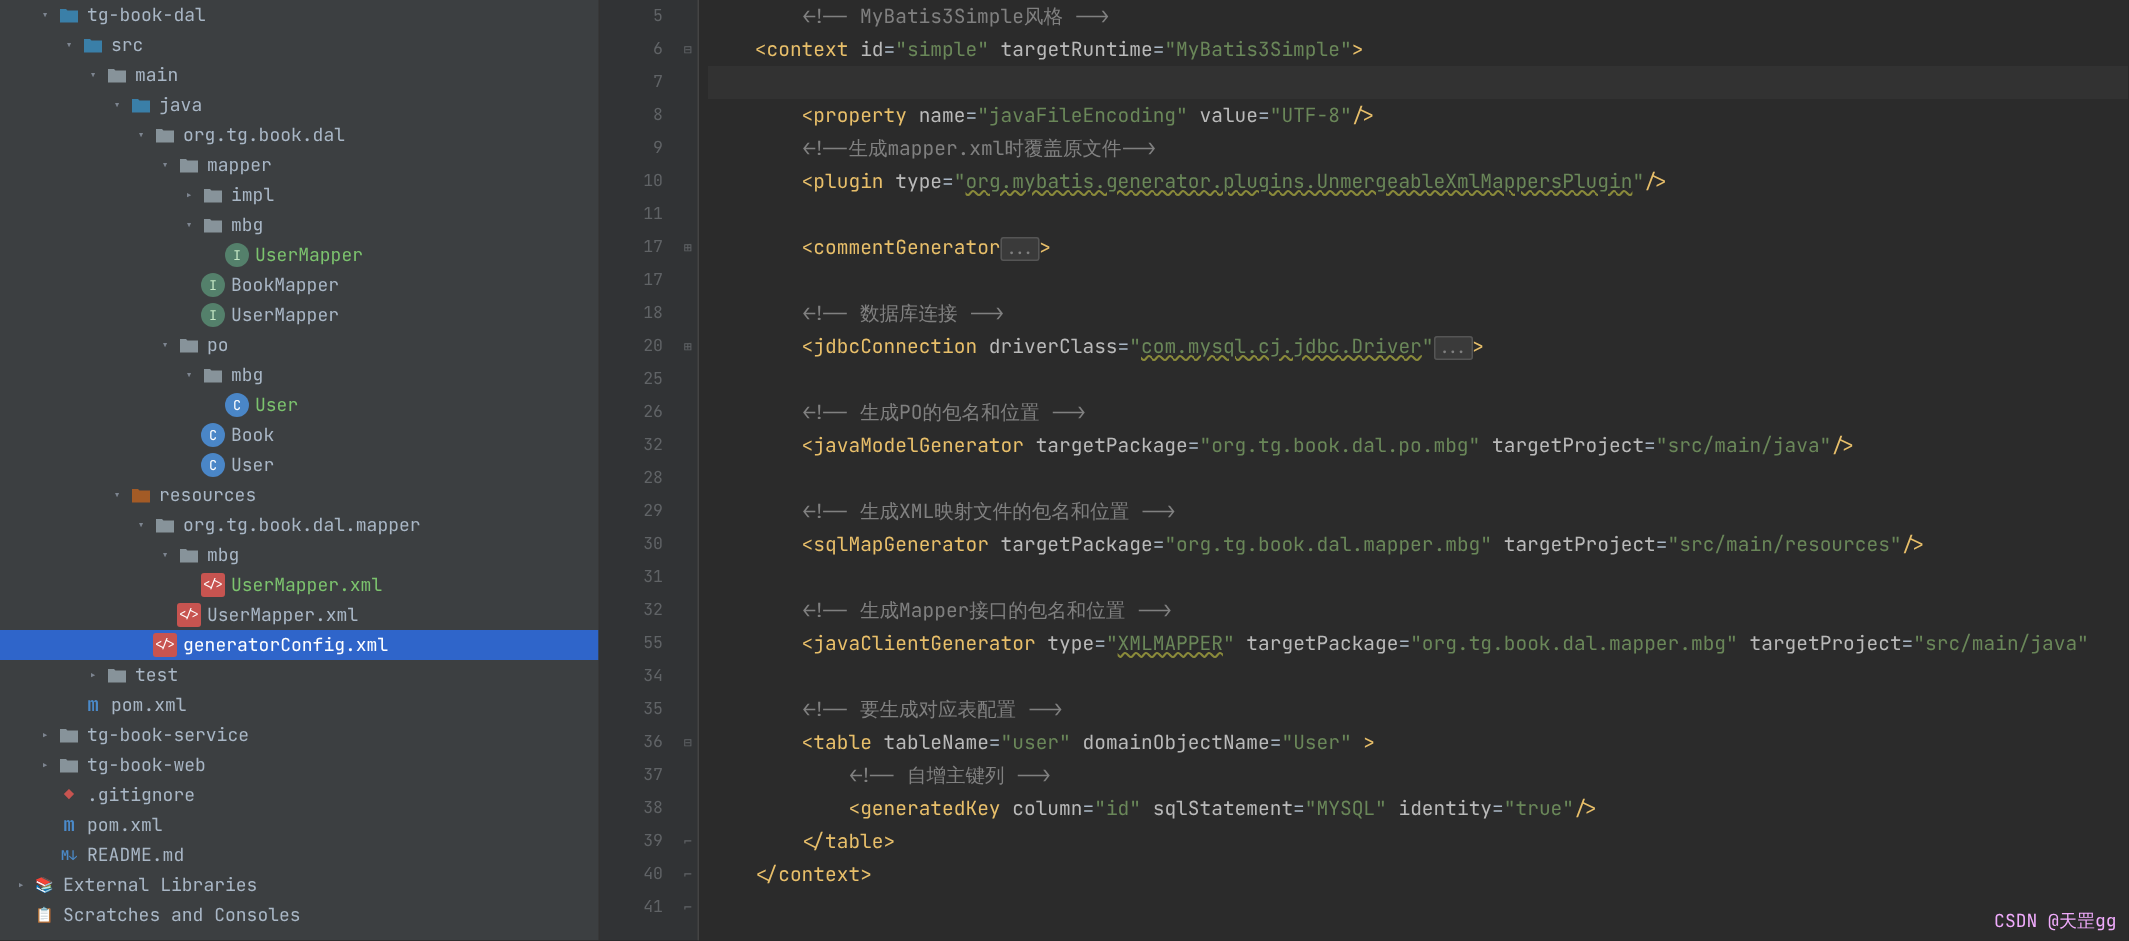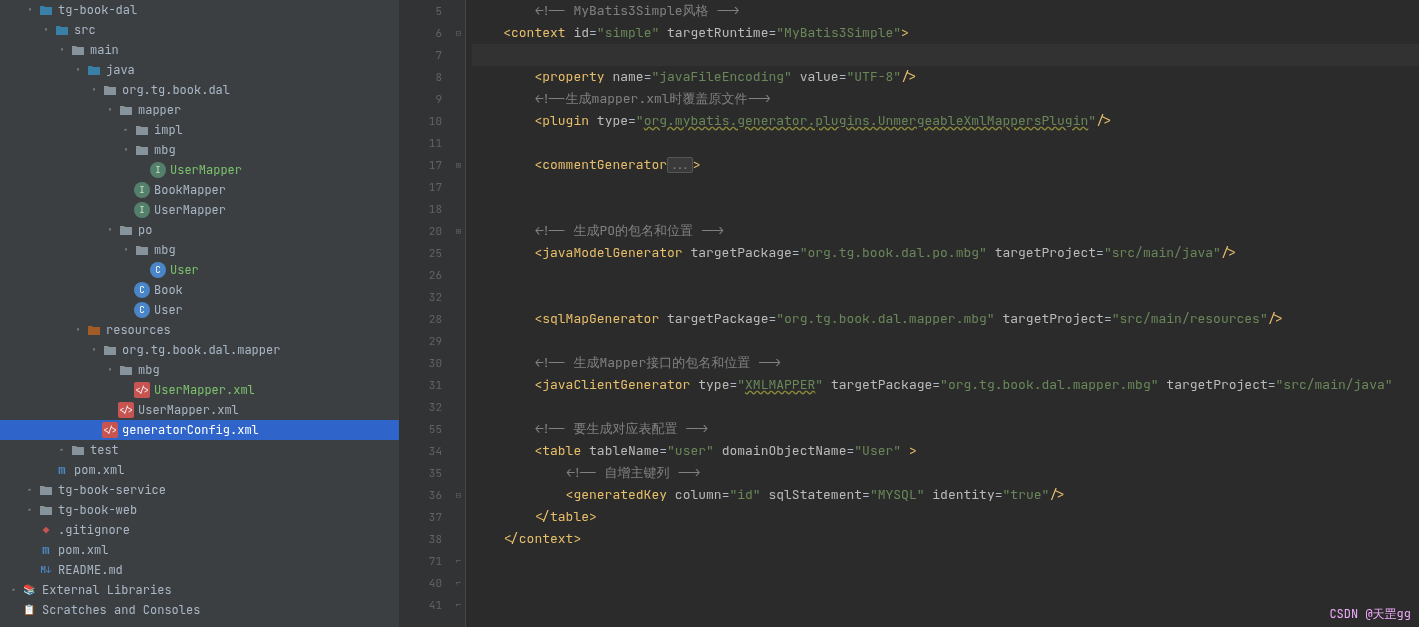--- a/index.html
+++ b/index.html
@@ -283,21 +283,21 @@
         <div class="gutter-line">29</div>
         <div class="gutter-line">30</div>
         <div class="gutter-line">31</div>
         <div class="gutter-line">32</div>
         <div class="gutter-line">55</div>
         <div class="gutter-line">34</div>
         <div class="gutter-line">35</div>
         <div class="gutter-line">36</div>
         <div class="gutter-line">37</div>
         <div class="gutter-line">38</div>
-        <div class="gutter-line">71</div>
+        <div class="gutter-line">39</div>
         <div class="gutter-line">40</div>
         <div class="gutter-line">41</div>
       </div>
     <div class="fold-col" id="foldcol">
         <div class="fold-mark"></div>
         <div class="fold-mark">⊟</div>
         <div class="fold-mark"></div>
         <div class="fold-mark"></div>
         <div class="fold-mark"></div>
         <div class="fold-mark"></div>
@@ -327,25 +327,27 @@
     <div class="code" id="code">
         <div class="code-line"><span class="">        </span><span class="c-comment">&lt;!-- MyBatis3Simple风格 --&gt;</span></div>
         <div class="code-line"><span class="">    </span><span class="c-tag">&lt;</span><span class="c-tag">context </span><span class="c-attr">id</span><span class="c-text">=</span><span class="c-str">"simple"</span><span class=""> </span><span class="c-attr">targetRuntime</span><span class="c-text">=</span><span class="c-str">"MyBatis3Simple"</span><span class="c-tag">&gt;</span></div>
         <div class="code-line c-curline"><span class=""></span></div>
         <div class="code-line"><span class="">        </span><span class="c-tag">&lt;</span><span class="c-tag">property </span><span class="c-attr">name</span><span class="c-text">=</span><span class="c-str">"javaFileEncoding"</span><span class=""> </span><span class="c-attr">value</span><span class="c-text">=</span><span class="c-str">"UTF-8"</span><span class="c-tag">/&gt;</span></div>
         <div class="code-line"><span class="">        </span><span class="c-comment">&lt;!--生成mapper.xml时覆盖原文件--&gt;</span></div>
         <div class="code-line"><span class="">        </span><span class="c-tag">&lt;</span><span class="c-tag">plugin </span><span class="c-attr">type</span><span class="c-text">=</span><span class="c-str">"</span><span class="c-str c-warn">org.mybatis.generator.plugins.UnmergeableXmlMappersPlugin</span><span class="c-str">"</span><span class="c-tag">/&gt;</span></div>
         <div class="code-line"><span class=""></span></div>
         <div class="code-line"><span class="">        </span><span class="c-tag">&lt;</span><span class="c-tag">commentGenerator</span><span class="c-fold">...</span><span class="c-tag">&gt;</span></div>
         <div class="code-line"><span class=""></span></div>
+        <div class="code-line"><span class="">        </span><span class="c-comment">&lt;!-- 数据库连接 --&gt;</span></div>
+        <div class="code-line"><span class="">        </span><span class="c-tag">&lt;</span><span class="c-tag">jdbcConnection </span><span class="c-attr">driverClass</span><span class="c-text">=</span><span class="c-str">"</span><span class="c-str c-warn">com.mysql.cj.jdbc.Driver</span><span class="c-str">"</span><span class="c-fold">...</span><span class="c-tag">&gt;</span></div>
         <div class="code-line"><span class=""></span></div>
         <div class="code-line"><span class="">        </span><span class="c-comment">&lt;!-- 生成PO的包名和位置 --&gt;</span></div>
         <div class="code-line"><span class="">        </span><span class="c-tag">&lt;</span><span class="c-tag">javaModelGenerator </span><span class="c-attr">targetPackage</span><span class="c-text">=</span><span class="c-str">"org.tg.book.dal.po.mbg"</span><span class=""> </span><span class="c-attr">targetProject</span><span class="c-text">=</span><span class="c-str">"src/main/java"</span><span class="c-tag">/&gt;</span></div>
         <div class="code-line"><span class=""></span></div>
-        <div class="code-line"><span class="">        </span></div>
+        <div class="code-line"><span class="">        </span><span class="c-comment">&lt;!-- 生成XML映射文件的包名和位置 --&gt;</span></div>
         <div class="code-line"><span class="">        </span><span class="c-tag">&lt;</span><span class="c-tag">sqlMapGenerator </span><span class="c-attr">targetPackage</span><span class="c-text">=</span><span class="c-str">"org.tg.book.dal.mapper.mbg"</span><span class=""> </span><span class="c-attr">targetProject</span><span class="c-text">=</span><span class="c-str">"src/main/resources"</span><span class="c-tag">/&gt;</span></div>
         <div class="code-line"><span class=""></span></div>
         <div class="code-line"><span class="">        </span><span class="c-comment">&lt;!-- 生成Mapper接口的包名和位置 --&gt;</span></div>
         <div class="code-line"><span class="">        </span><span class="c-tag">&lt;</span><span class="c-tag">javaClientGenerator </span><span class="c-attr">type</span><span class="c-text">=</span><span class="c-str">"</span><span class="c-str c-warn">XMLMAPPER</span><span class="c-str">"</span><span class=""> </span><span class="c-attr">targetPackage</span><span class="c-text">=</span><span class="c-str">"org.tg.book.dal.mapper.mbg"</span><span class=""> </span><span class="c-attr">targetProject</span><span class="c-text">=</span><span class="c-str">"src/main/java"</span></div>
         <div class="code-line"><span class=""></span></div>
         <div class="code-line"><span class="">        </span><span class="c-comment">&lt;!-- 要生成对应表配置 --&gt;</span></div>
         <div class="code-line"><span class="">        </span><span class="c-tag">&lt;</span><span class="c-tag">table </span><span class="c-attr">tableName</span><span class="c-text">=</span><span class="c-str">"user"</span><span class=""> </span><span class="c-attr">domainObjectName</span><span class="c-text">=</span><span class="c-str">"User"</span><span class="c-tag"> &gt;</span></div>
         <div class="code-line"><span class="">            </span><span class="c-comment">&lt;!-- 自增主键列 --&gt;</span></div>
         <div class="code-line"><span class="">            </span><span class="c-tag">&lt;</span><span class="c-tag">generatedKey </span><span class="c-attr">column</span><span class="c-text">=</span><span class="c-str">"id"</span><span class=""> </span><span class="c-attr">sqlStatement</span><span class="c-text">=</span><span class="c-str">"MYSQL"</span><span class=""> </span><span class="c-attr">identity</span><span class="c-text">=</span><span class="c-str">"true"</span><span class="c-tag">/&gt;</span></div>
         <div class="code-line"><span class="">        </span><span class="c-tag">&lt;/</span><span class="c-tag">table</span><span class="c-tag">&gt;</span></div>

